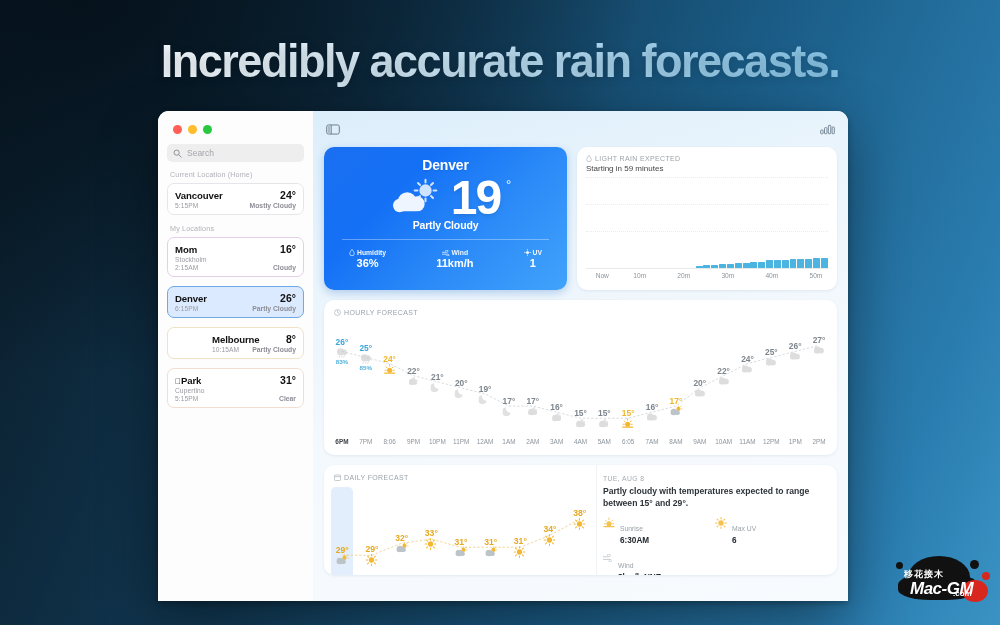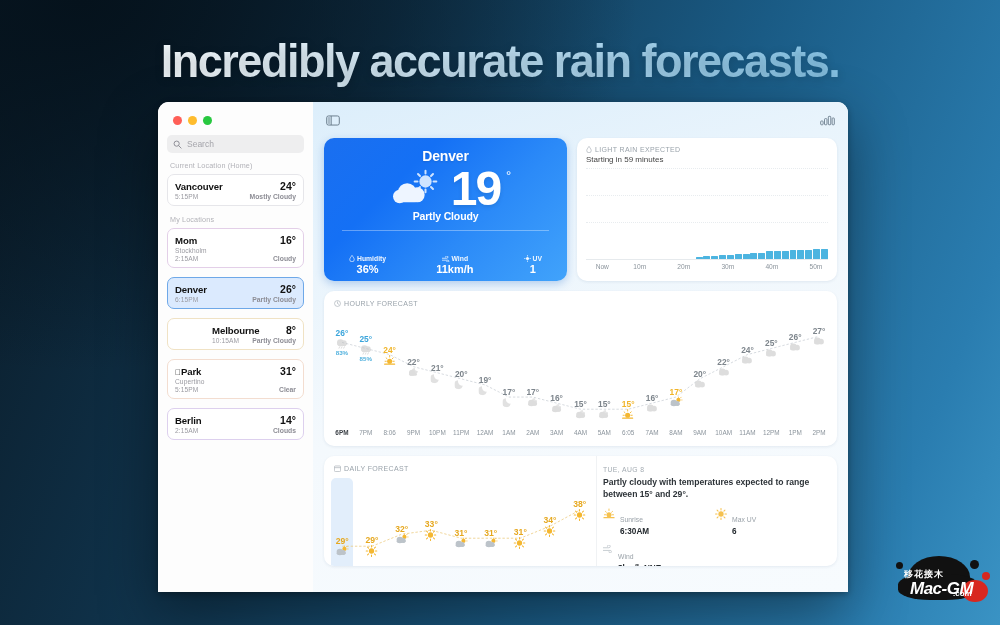--- a/index.html
+++ b/index.html
@@ -18,21 +18,21 @@
     background:linear-gradient(100deg,#ffffff 0%,#f4fbff 18%,#cfe8f7 42%,#a9d6f0 62%,#8ec9ea 80%,#7cc0e6 100%);
     -webkit-background-clip:text; background-clip:text; color:transparent;
     -webkit-text-fill-color:transparent;
     text-shadow:0 2px 10px rgba(0,0,0,.18);
     font-stretch:condensed;
     transform:scaleX(.96);
   }
 
   
   .window{
-    position:absolute; left:158px; top:102px; width:690px; height:490px;
+    position:absolute; left:158px; top:111px; width:690px; height:490px;
     border-radius:11px 11px 0 0; overflow:hidden;
     box-shadow:0 22px 58px rgba(0,0,0,.42), 0 2px 6px rgba(0,0,0,.3);
     display:flex; background:#fff;
   }
 
   
   .sidebar{ width:155px; background:#fdfdfd; flex:0 0 155px; padding:0 9px; position:relative;}
   .traffic{ display:flex; gap:6px; padding:14px 4px 9px 6px; }
   .dot{ width:9px; height:9px; border-radius:50%; }
   .dot.r{background:#ff5f57;} .dot.y{background:#febc2e;} .dot.g{background:#28c840;}
@@ -81,21 +81,21 @@
   }
   .hero .city{ text-align:center; color:#fff; font-size:14px; font-weight:bold; padding-top:10px; letter-spacing:-.2px;
     text-shadow:0 1px 2px rgba(0,0,0,.12); }
   .hero .mid{ display:flex; align-items:center; justify-content:center; gap:6px; margin-top:1px; }
   .big{ position:relative; color:#fff; }
   .bigt{ font-size:48px; font-weight:bold; line-height:48px; letter-spacing:-2px;
     text-shadow:0 2px 4px rgba(0,0,0,.1);}
   .deg{ position:absolute; right:-11px; top:3px; font-size:13px; }
   .hero .cond{ color:#fff; font-size:10.5px; font-weight:bold; text-align:center; margin-top:-3px; letter-spacing:-.15px;}
   .hero hr{ border:0; border-top:1px solid rgba(255,255,255,.34); margin:8px 18px 0 18px; }
-  .stats{ display:flex; justify-content:space-around; margin-top:24px; }
+  .stats{ display:flex; justify-content:space-around; margin-top:9px; }
   .stat{ text-align:center; color:#fff; }
   .stat .lb{ font-size:6.8px; font-weight:bold; opacity:.93; display:flex; gap:2px; align-items:center; justify-content:center;}
   .stat .vl{ font-size:11px; font-weight:bold; margin-top:1px; }
 
   
   .rain{ flex:1; height:143px; padding:8px 9px 4px 9px; position:relative; }
   .rain .t1{ font-size:7px; color:#9aa3ab; letter-spacing:.35px; display:flex; gap:3px; align-items:center;}
   .rain .t2{ font-size:8px; color:#444; margin-top:2px; }
   .rain .grid{ position:absolute; left:9px; right:9px; top:30px; height:82px; }
   .rain .grid .gl{ position:absolute; left:0; right:0; border-top:1px dotted #e8ecef; }
@@ -215,30 +215,20 @@
         </div>
         <div class="loc b-peach">
           <div class="row1">
             <div class="nm"><span class="apple-glyph"></span>Park</div>
             <div class="tp">31°</div>
           </div>
           <div class="sub">Cupertino</div>
           <div class="row2">
             <div class="sub">5:15PM</div>
             <div class="cond">Clear</div>
-          </div>
-        </div>
-        <div class="loc b-violet">
-          <div class="row1">
-            <div class="nm">Berlin</div>
-            <div class="tp">14°</div>
-          </div>
-          <div class="row2">
-            <div class="sub">2:15AM</div>
-            <div class="cond">Clouds</div>
           </div>
         </div>
       </div>
   </div>
 
   <div class="main">
 
     <div class="toolbar">
       <span class="tb-ico">
         <svg width="14" height="11" viewBox="0 0 20 15">

